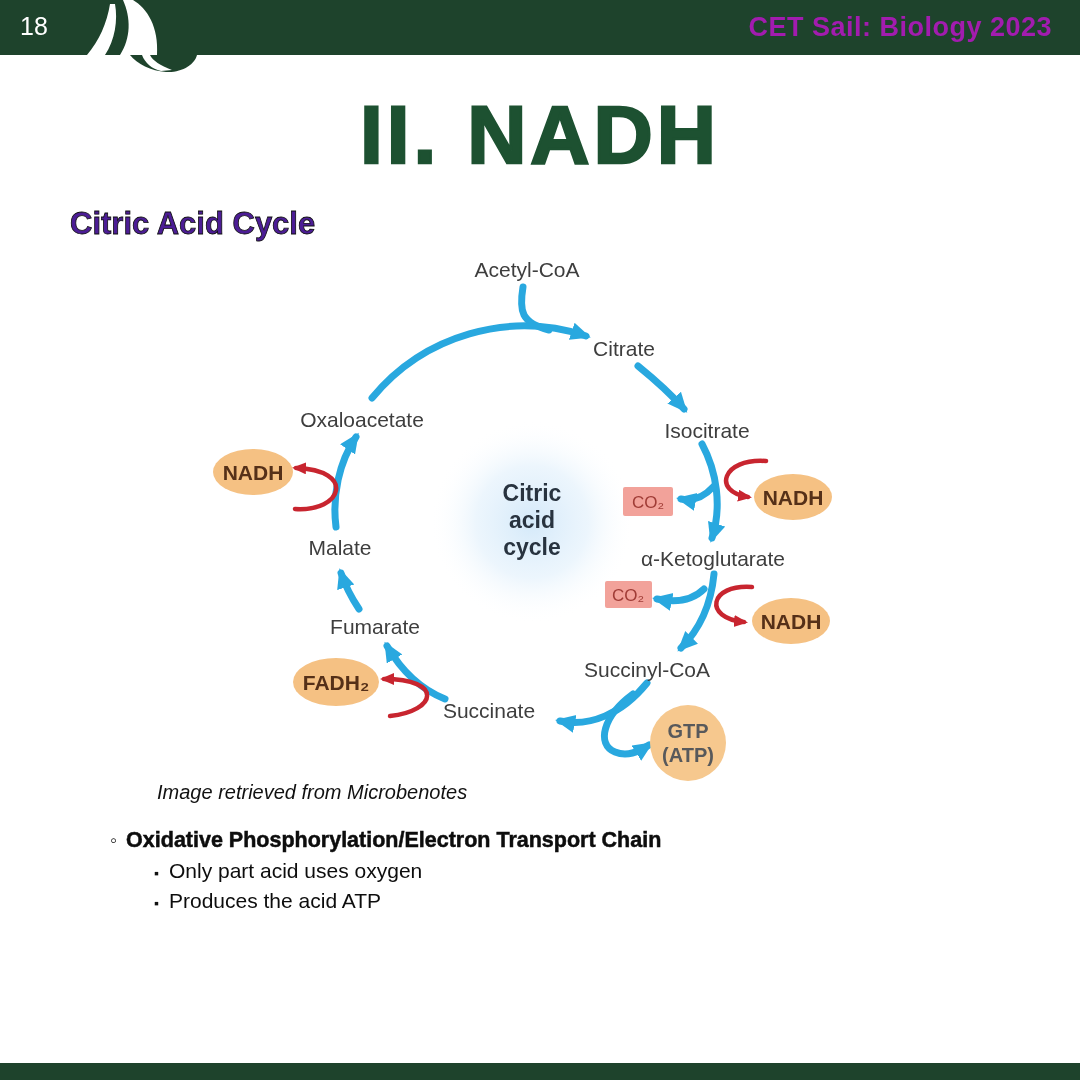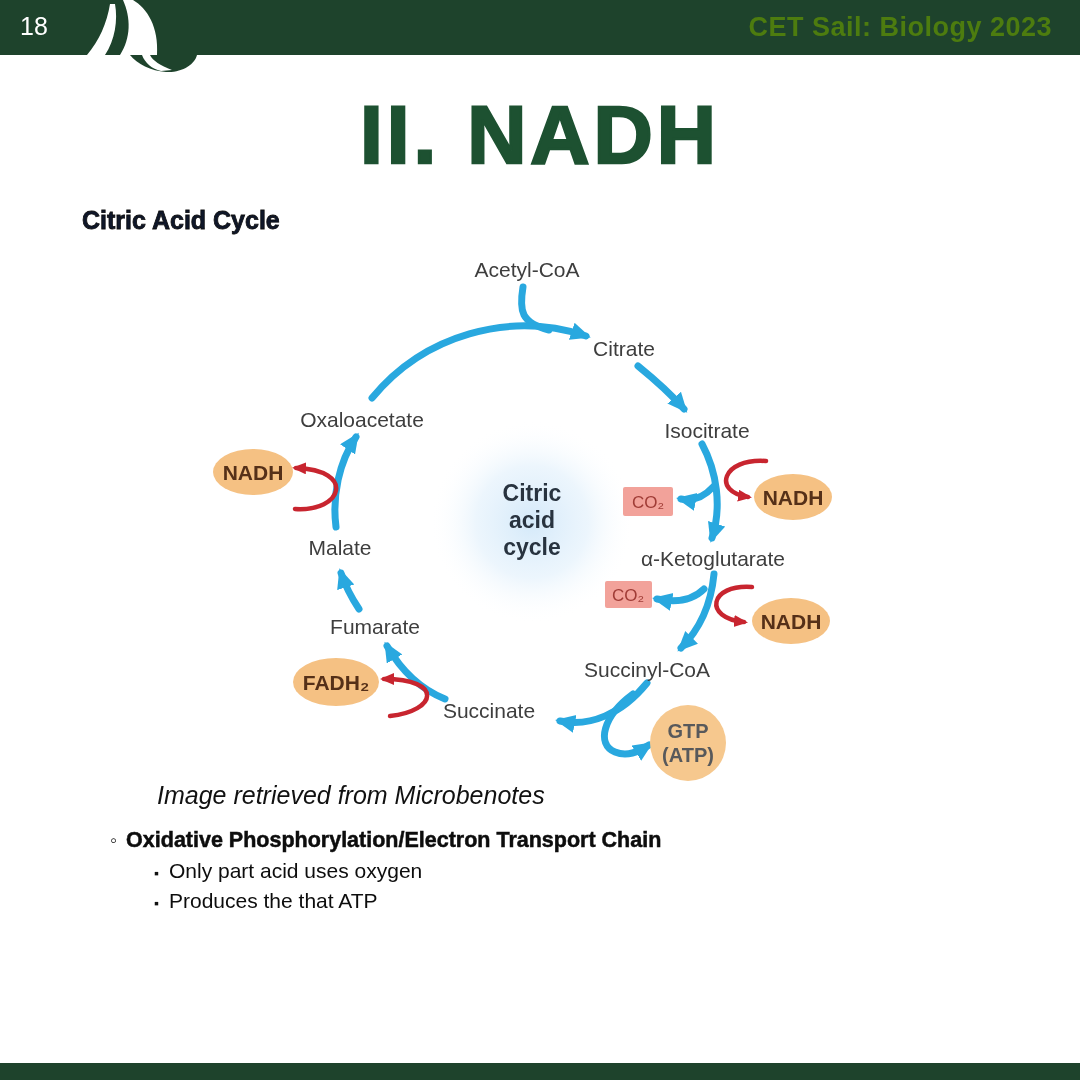--- a/index.html
+++ b/index.html
@@ -3,40 +3,40 @@
 <meta charset="utf-8">
 <style>
   html,body{margin:0;padding:0;background:#fff;}
   .slide{position:relative;width:1080px;height:1080px;background:#ffffff;
          font-family:"Liberation Sans",sans-serif;overflow:hidden;}
 
   
   .topbar{position:absolute;top:0;left:0;width:1080px;height:55px;background:#1e432c;}
   .page-num{position:absolute;top:12px;left:20px;color:#ffffff;font-size:25px;font-weight:normal;}
   .header-title{position:absolute;top:0;right:28px;height:39px;line-height:55px;
-                color:#4d7c0f;font-size:27px;font-weight:600;letter-spacing:0.5px;}
+                color:#a21caf;font-size:27px;font-weight:600;letter-spacing:0.5px;}
   .logo-svg{position:absolute;top:0;left:85px;}
 
   
   .slide-title{position:absolute;top:88px;left:0;width:1080px;text-align:center;
                font-size:82px;font-weight:bold;color:#1d5131;letter-spacing:4px;
                -webkit-text-stroke:2.5px #1d5131;}
-  .section-heading{position:absolute;top:206px;left:70px;font-size:25px;font-weight:bold;
-                   color:#0f172a;margin-left:12px;-webkit-text-stroke:0.8px #0d0d0d;}
+  .section-heading{position:absolute;top:206px;left:70px;font-size:31px;font-weight:bold;
+                   color:#4c1d95;-webkit-text-stroke:0.8px #0d0d0d;}
 
   
   .diagram-svg{position:absolute;top:0;left:0;}
   .cycle-label{font-family:"Liberation Sans",sans-serif;font-size:21px;fill:#3e3e3e;}
   .center-label{font-family:"Liberation Sans",sans-serif;font-size:23px;font-weight:bold;fill:#28333f;}
   .cofactor-label{font-family:"Liberation Sans",sans-serif;font-size:21px;font-weight:600;fill:#553018;}
   .co2-label{font-family:"Liberation Sans",sans-serif;font-size:17px;fill:#a03c36;}
   .gtp-label{font-family:"Liberation Sans",sans-serif;font-size:20px;font-weight:600;fill:#58595b;}
 
   
-  .caption{position:absolute;top:781px;left:157px;font-size:25px;font-style:italic;
+  .caption{position:absolute;top:781px;left:157px;font-size:20px;font-style:italic;
            color:#111111;font-weight:500;}
   .notes{position:absolute;top:828px;left:110px;color:#0d0d0d;}
   .note-l1{display:flex;align-items:baseline;font-size:21.5px;font-weight:bold;
            -webkit-text-stroke:0.5px #0d0d0d;}
   .note-l1 .m1{font-weight:normal;-webkit-text-stroke:0;font-size:20px;margin-right:9px;color:#222;}
   .note-l2{display:flex;align-items:baseline;margin-left:44px;margin-top:6px;font-size:21px;}
   .note-l2 .m2{font-size:14px;margin-right:10px;color:#111;}
 
   
   .bottombar{position:absolute;bottom:0;left:0;width:1080px;height:17px;background:#1e432c;}
@@ -136,19 +136,19 @@
     <div class="note-l1">
       <span class="m1">◦</span>
       <span>Oxidative Phosphorylation/Electron Transport Chain</span>
     </div>
     <div class="note-l2">
       <span class="m2">▪</span>
       <span>Only part acid uses oxygen</span>
     </div>
     <div class="note-l2">
       <span class="m2">▪</span>
-      <span>Produces the that ATP</span>
+      <span>Produces the acid ATP</span>
     </div>
   </div>
 
   <div class="bottombar"></div>
 
 </div>
 
 </body></html>

